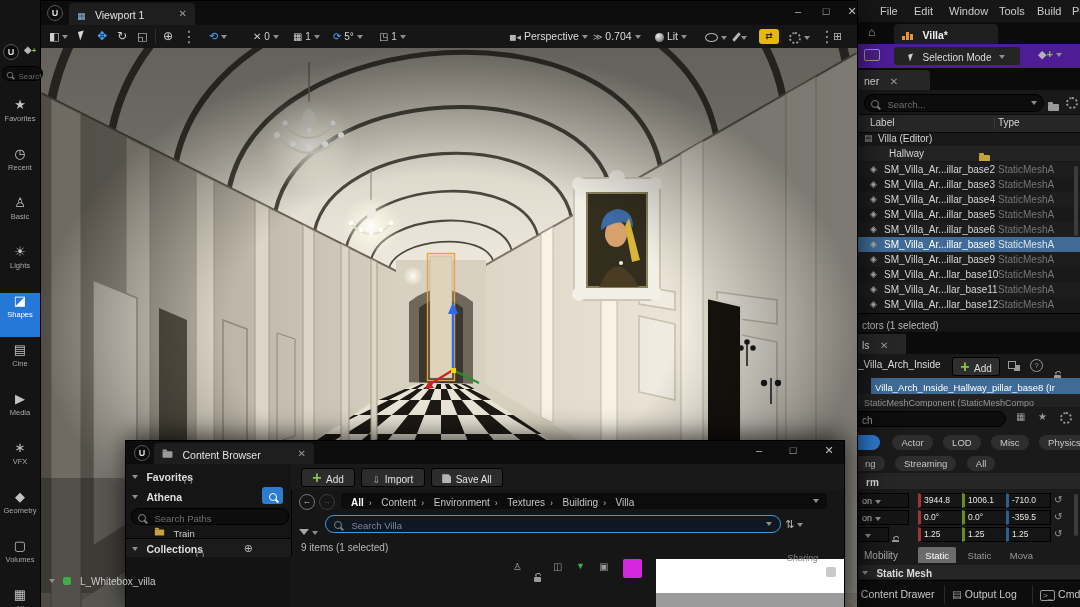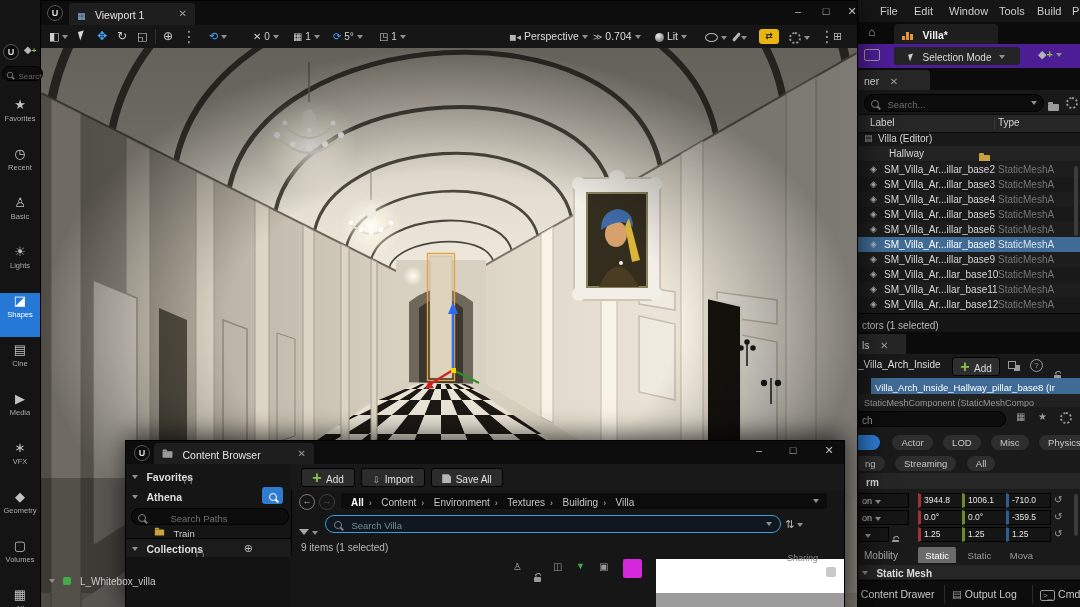--- a/index.html
+++ b/index.html
@@ -640,21 +640,21 @@
         <span style="font-size:10.5px;color:#ddd;font-weight:bold;margin-left:4px;">Favorites</span>
         <span class="mag r" style="right:14px;top:5px;"></span>
       </div>
       <div class="r nw" style="left:0;top:22px;width:165px;height:19px;line-height:19px;">
         <span class="chev" style="margin-left:6px;"></span>
         <span style="font-size:10.5px;color:#ddd;font-weight:bold;margin-left:4px;">Athena</span>
         <span class="r" style="right:8px;top:1px;width:21px;height:17px;background:#2f7bd0;border-radius:3px;text-align:center;line-height:17px;"><span class="mag w"></span></span>
       </div>
       <div class="r pill nw" style="left:5px;top:44px;width:150px;height:15px;line-height:15px;padding-left:6px;border-radius:8px;">
         <span class="mag"></span>
-        <span style="font-size:9.5px;color:#707070;margin-left:20px;">Search Paths</span>
+        <span style="font-size:9.5px;color:#707070;margin-left:4px;">Search Paths</span>
       </div>
       <div class="r nw" style="left:0;top:62px;width:165px;height:11px;line-height:11px;">
         <span class="fold" style="margin-left:28px;transform:scale(0.85);"></span>
         <span style="font-size:9.5px;color:#ccc;margin-left:4px;">Train</span>
       </div>
       <div class="r nw" style="left:0;top:74px;width:165px;height:18px;line-height:18px;background:#1b1b1b;border-top:1px solid #000;border-bottom:1px solid #000;">
         <span class="chev" style="margin-left:6px;"></span>
         <span style="font-size:10.5px;color:#ddd;font-weight:bold;margin-left:4px;">Collections</span>
         <span class="r" style="right:38px;top:0;color:#b5b5b5;font-size:11px;">⊕</span>
         <span class="mag r" style="right:12px;top:6px;"></span>

